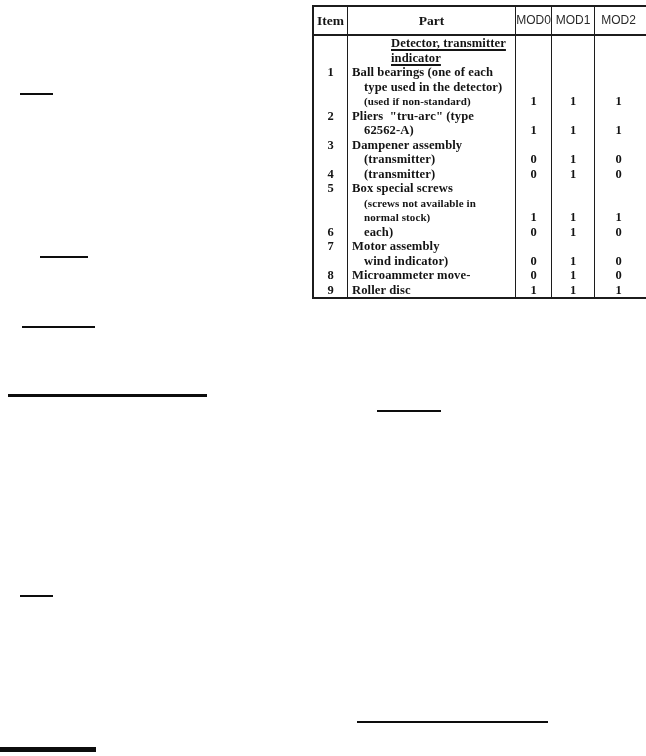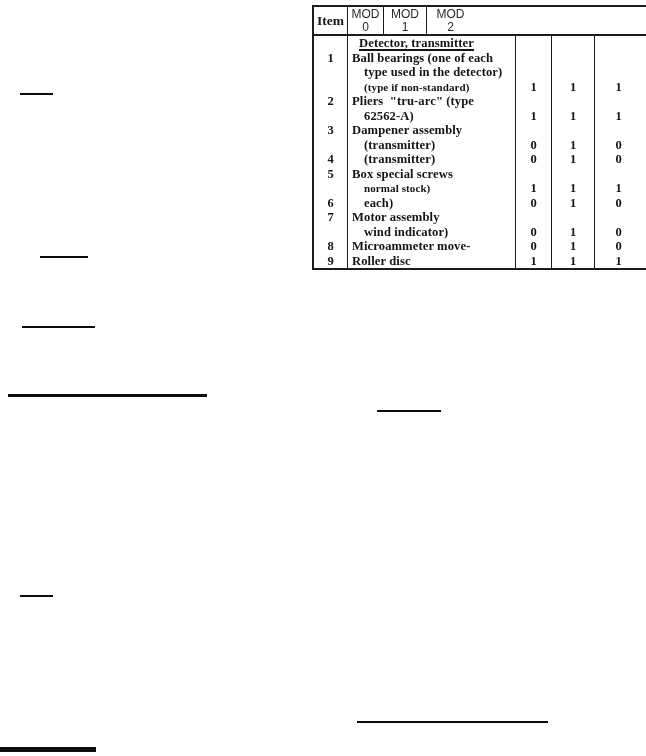--- a/index.html
+++ b/index.html
@@ -32,40 +32,40 @@
   .c-part { width: 168px; flex: 0 0 168px; }
   .c-m0   { width: 36px;  flex: 0 0 36px; }
   .c-m1   { width: 43px;  flex: 0 0 43px; }
   .c-m2   { width: 47px;  flex: 0 0 47px; }
 
   .th-txt {
     display: flex; align-items: center; justify-content: center;
     font-weight: bold; font-size: 13.5px;
   }
   .th-mod {
-    display: flex; flex-direction: column; align-items: center; justify-content: center;
+    display: flex; flex-direction: row; align-items: center; justify-content: center;
     font-size: 12px; line-height: 13px; font-weight: normal;
     font-family: "Liberation Sans", "DejaVu Sans", sans-serif;
     color: #2a2a2a;
   }
 
   .row { display: flex; align-items: stretch; }
   .row .c-item {
     text-align: center; font-weight: bold;
     font-size: 12.5px; line-height: 14.5px;
   }
   .row .c-part { padding: 0 2px 0 4px; }
   .ln {
     font-size: 12.6px; font-weight: bold; line-height: 14.5px;
     white-space: pre; letter-spacing: 0.1px;
   }
   .ln.small { font-size: 11px; }
   .ln.ind1 { padding-left: 7px; }
   .ln.ind2 { padding-left: 12px; }
-  .ln.u { text-decoration: underline; text-underline-offset: 2px; text-decoration-thickness: 1.5px; }
+  .ln.u { text-decoration: underline; text-underline-offset: 2px; text-decoration-thickness: 1.5px; margin-left: 32px; }
   .c-mod { display: flex; flex-direction: column; }
   .c-mod .val {
     margin-top: auto; text-align: center; font-weight: bold;
     font-size: 12.5px; line-height: 14.5px;
   }
 </style>
 </head>
 <body>
 
 <div id="marks-layer">
@@ -75,55 +75,57 @@
     <div class="rule-mark" style="left: 8px; top: 394px; width: 199px; height: 3px;"></div>
     <div class="rule-mark" style="left: 377px; top: 410px; width: 64px; height: 2px;"></div>
     <div class="rule-mark" style="left: 20px; top: 595px; width: 33px; height: 2px;"></div>
     <div class="rule-mark" style="left: 357px; top: 721px; width: 191px; height: 2px;"></div>
     <div class="rule-mark" style="left: 0px; top: 747px; width: 96px; height: 5px;"></div>
   </div>
 
 <div class="parts-table">
   <div class="thead">
     <div class="cell c-item th-txt">Item</div>
+    <div class="cell c-part th-txt">Part</div>
     <div class="cell c-m0 th-mod">
       <span>MOD</span>
       <span>0</span>
     </div>
     <div class="cell c-m1 th-mod">
       <span>MOD</span>
       <span>1</span>
     </div>
     <div class="cell c-m2 th-mod last">
       <span>MOD</span>
       <span>2</span>
     </div>
   </div>
   <div class="tbody" id="tbody">
       <div class="row">
         <div class="cell c-item"></div>
         <div class="cell c-part">
           <div class="ln u ind1">Detector, transmitter</div>
+          <div class="ln u ind1">indicator</div>
         </div>
         <div class="cell c-mod c-m0">
           <div class="val"></div>
         </div>
         <div class="cell c-mod c-m1">
           <div class="val"></div>
         </div>
         <div class="cell c-mod c-m2 last">
           <div class="val"></div>
         </div>
       </div>
       <div class="row">
         <div class="cell c-item">1</div>
         <div class="cell c-part">
           <div class="ln">Ball bearings (one of each</div>
           <div class="ln ind2">type used in the detector)</div>
-          <div class="ln small ind2">(type if non-standard)</div>
+          <div class="ln small ind2">(used if non-standard)</div>
         </div>
         <div class="cell c-mod c-m0">
           <div class="val">1</div>
         </div>
         <div class="cell c-mod c-m1">
           <div class="val">1</div>
         </div>
         <div class="cell c-mod c-m2 last">
           <div class="val">1</div>
         </div>
@@ -172,20 +174,21 @@
           <div class="val">1</div>
         </div>
         <div class="cell c-mod c-m2 last">
           <div class="val">0</div>
         </div>
       </div>
       <div class="row">
         <div class="cell c-item">5</div>
         <div class="cell c-part">
           <div class="ln">Box special screws</div>
+          <div class="ln small ind2">(screws not available in</div>
           <div class="ln small ind2">normal stock)</div>
         </div>
         <div class="cell c-mod c-m0">
           <div class="val">1</div>
         </div>
         <div class="cell c-mod c-m1">
           <div class="val">1</div>
         </div>
         <div class="cell c-mod c-m2 last">
           <div class="val">1</div>

